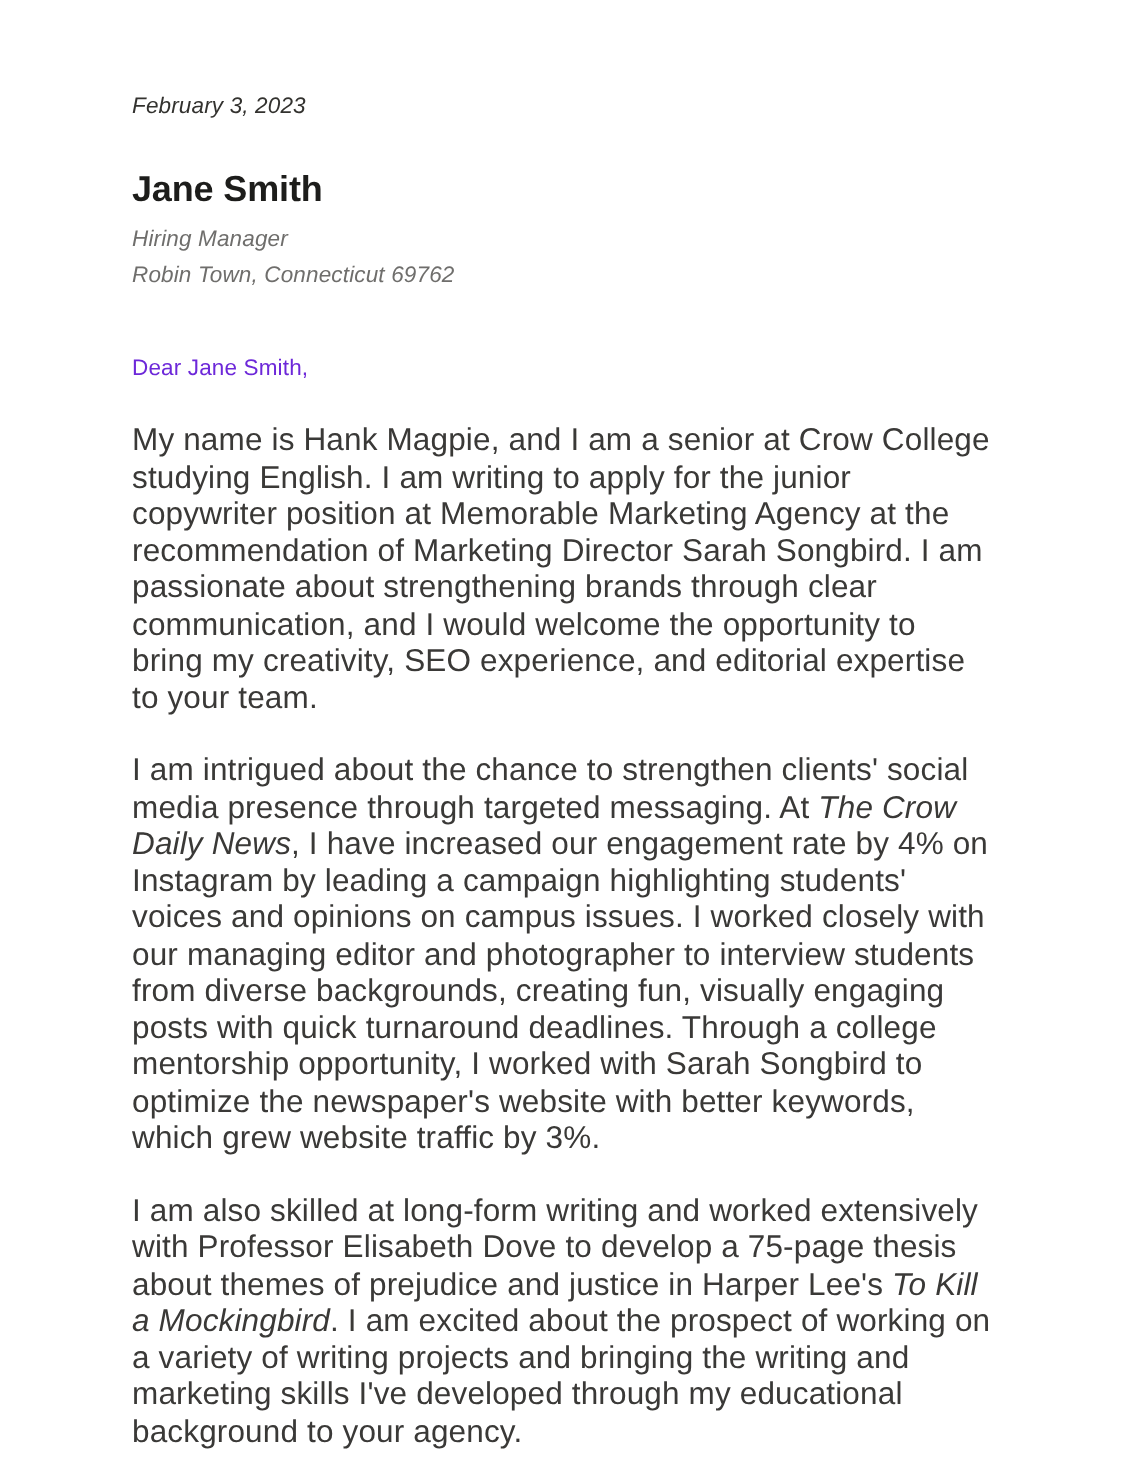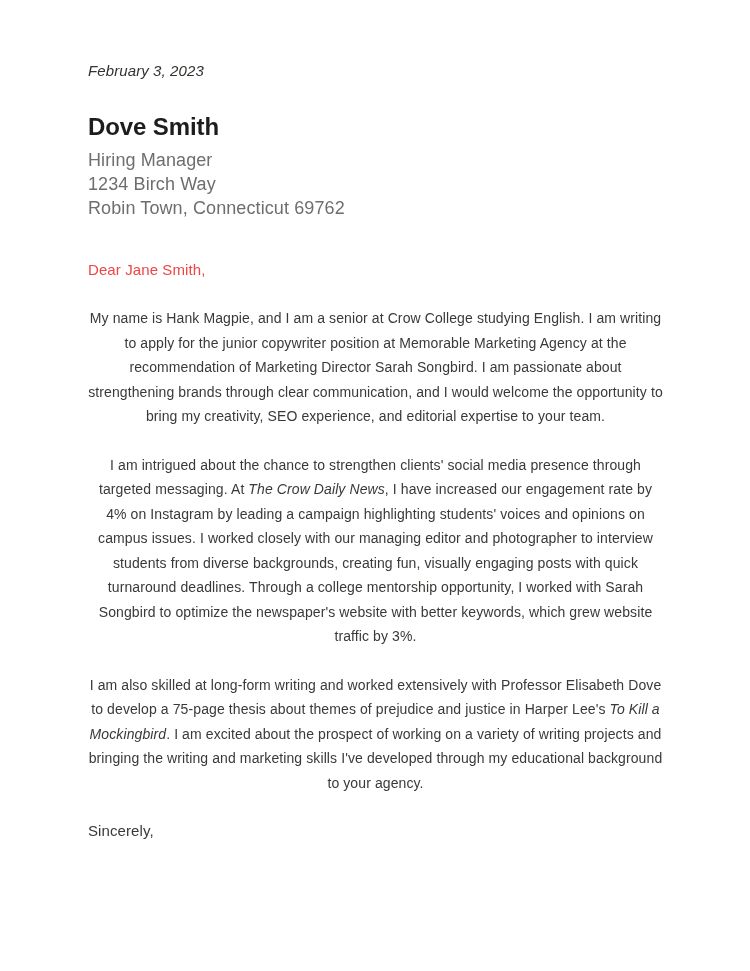--- a/index.html
+++ b/index.html
@@ -38,39 +38,40 @@
     font-weight: bold;
     color: #1d1d1b;
     line-height: 30px;
     margin: 0 0 6px 0;
     letter-spacing: -0.1px;
   }
   .recipient-block {
     margin: 0 0 38px 0;
   }
   .recipient-line {
-    font-size: 18px;
+    font-size: 15px;
     color: #6f6e6c;
     line-height: 24px;
     letter-spacing: 0.1px;
+    font-style: italic;
   }
   .salutation {
     font-size: 15px;
-    color: #ef4444;
+    color: #6d28d9;
     line-height: 24px;
     margin: 0 0 24px 0;
     letter-spacing: 0.1px;
   }
   .body-paragraph {
-    font-size: 14px;
+    font-size: 21px;
     color: #3a3937;
     line-height: 24.5px;
     margin: 0 0 24px 0;
     letter-spacing: 0.1px;
-    text-align: center;
+    text-align: left;
   }
   .body-paragraph em,
   .italic-title {
   }
   .closing-block {
     margin-top: 20px;
   }
   .closing-line {
     font-size: 15px;
     color: #3a3937;
@@ -79,25 +80,24 @@
   }
 </style>
 </head>
 <body>
 
 <div class="page">
   <div class="letter">
 
     <div class="date-line">February 3, 2023</div>
 
-    <div class="recipient-name">Dove Smith</div>
+    <div class="recipient-name">Jane Smith</div>
 
     <div class="recipient-block">
       <div class="recipient-line">Hiring Manager</div>
-      <div class="recipient-line">1234 Birch Way</div>
       <div class="recipient-line">Robin Town, Connecticut 69762</div>
     </div>
 
     <div class="salutation">Dear Jane Smith,</div>
 
     <div id="paragraphs-container">
         <p class="body-paragraph"><span>My name is Hank Magpie, and I am a senior at Crow College studying English. I am writing to apply for the junior copywriter position at Memorable Marketing Agency at the recommendation of Marketing Director Sarah Songbird. I am passionate about strengthening brands through clear communication, and I would welcome the opportunity to bring my creativity, SEO experience, and editorial expertise to your team.</span></p>
         <p class="body-paragraph"><span>I am intrigued about the chance to strengthen clients' social media presence through targeted messaging. At </span><em class="italic-title">The Crow Daily News</em><span>, I have increased our engagement rate by 4% on Instagram by leading a campaign highlighting students' voices and opinions on campus issues. I worked closely with our managing editor and photographer to interview students from diverse backgrounds, creating fun, visually engaging posts with quick turnaround deadlines. Through a college mentorship opportunity, I worked with Sarah Songbird to optimize the newspaper's website with better keywords, which grew website traffic by 3%.</span></p>
         <p class="body-paragraph"><span>I am also skilled at long-form writing and worked extensively with Professor Elisabeth Dove to develop a 75-page thesis about themes of prejudice and justice in Harper Lee's </span><em class="italic-title">To Kill a Mockingbird</em><span>. I am excited about the prospect of working on a variety of writing projects and bringing the writing and marketing skills I've developed through my educational background to your agency.</span></p>
       </div>

